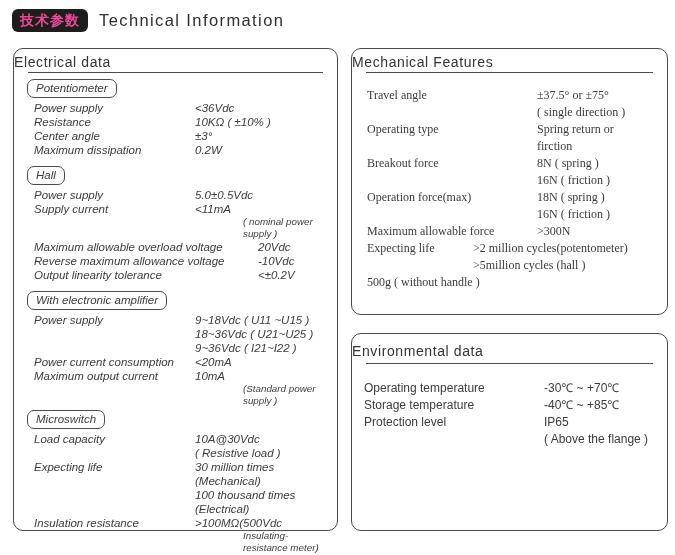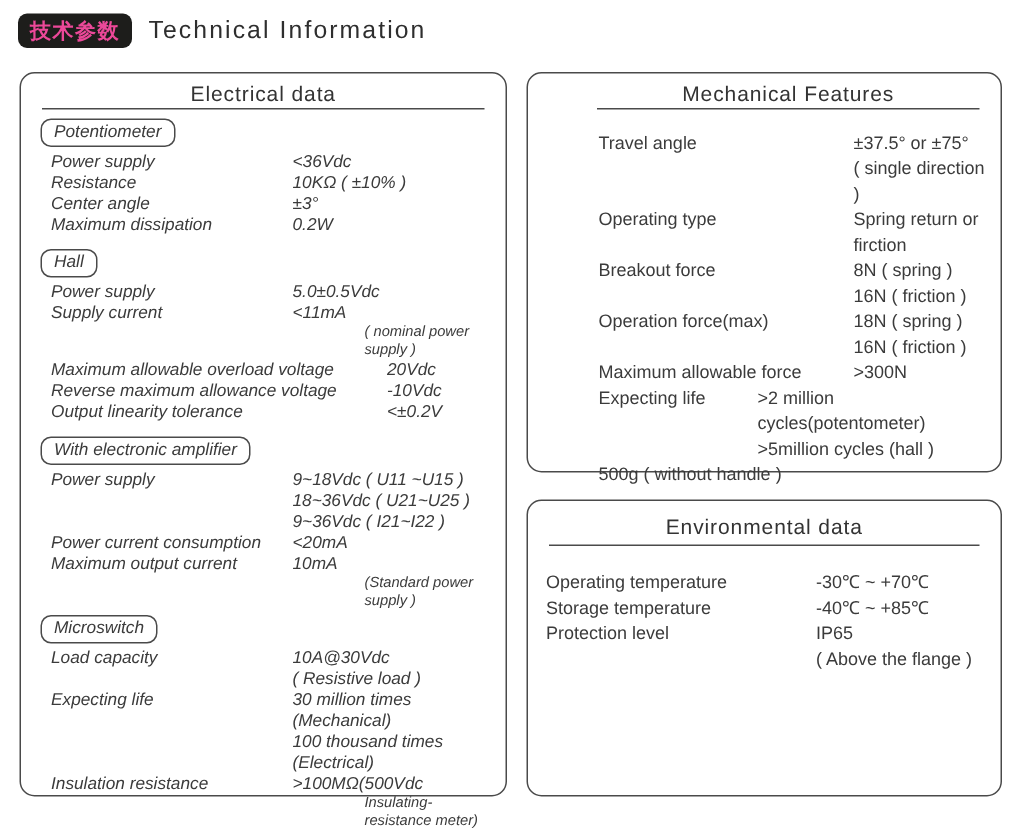--- a/index.html
+++ b/index.html
@@ -12,43 +12,43 @@
   .header { position:absolute; left:12px; top:9px; display:flex; align-items:center; gap:11px; }
   .badge-cn {
     background:#1d1d1b; color:#ec4899; font-weight:bold; font-size:14px;
     padding:3px 8px 4px; border-radius:6px; letter-spacing:1px; line-height:16px;
   }
   .header-title { font-size:16.5px; letter-spacing:1.4px; color:#2e2e2e; }
 
   
   .panel { position:absolute; border:1.6px solid #4a4a4a; border-radius:10px; background:#ffffff; }
   #electrical    { left:13px;  top:48px;  width:325px; height:483px; }
-  #mechanical    { left:351px; top:48px;  width:317px; height:267px;padding-left:32px; }
+  #mechanical    { left:351px; top:48px;  width:317px; height:267px; }
   #environmental { left:351px; top:333px; width:317px; height:198px; }
-  .panel-title { text-align:center; font-size:14px; line-height:16px; margin-top:5px; letter-spacing:0.6px; color:#333333; }
+  .panel-title { font-size:14px; line-height:16px; margin-top:5px; letter-spacing:0.6px; color:#333333; }
   #environmental .panel-title { margin-top:9px; }
   .panel-rule { border:none; border-top:1.6px solid #4a4a4a; margin:2px 14px 0 14px; height:0; }
   #environmental .panel-rule { margin-top:4px; }
 
   
   .elec-content { padding:5px 5px 0 13px;font-style:italic; }
   .section { margin-bottom:8px; }
   .section.tight { margin-bottom:2px; }
   .sec-badge {
     display:inline-block; border:1.3px solid #4a4a4a; border-radius:7px;
     padding:1px 8px 2px; font-size:11.5px; line-height:14px; margin-bottom:3px; color:#3b3b3b;
   }
   .e-row { display:flex; padding-left:7px; font-size:11.5px; line-height:14px; }
   .e-row .lbl { width:161px; flex-shrink:0; }
   .e-row.wide .lbl { width:224px; }
   .e-row .val { flex:1; }
   .note { font-size:9.8px; line-height:12px;padding-left:48px; }
 
   
-  .mech-content { padding:14px 4px 0 15px; }
+  .mech-content { padding:14px 4px 0 15px;font-family:Liberation Serif, serif; }
   .env-content  { padding:16px 4px 0 12px; }
   .m-row { display:flex; font-size:12px; line-height:17px; }
   .m-row .lbl { width:170px; flex-shrink:0; }
   .m-row.narrow .lbl { width:106px; }
   .env-content .m-row .lbl { width:180px; }
   .m-row .val { flex:1; }
 </style>
 </head>
 <body>
 

